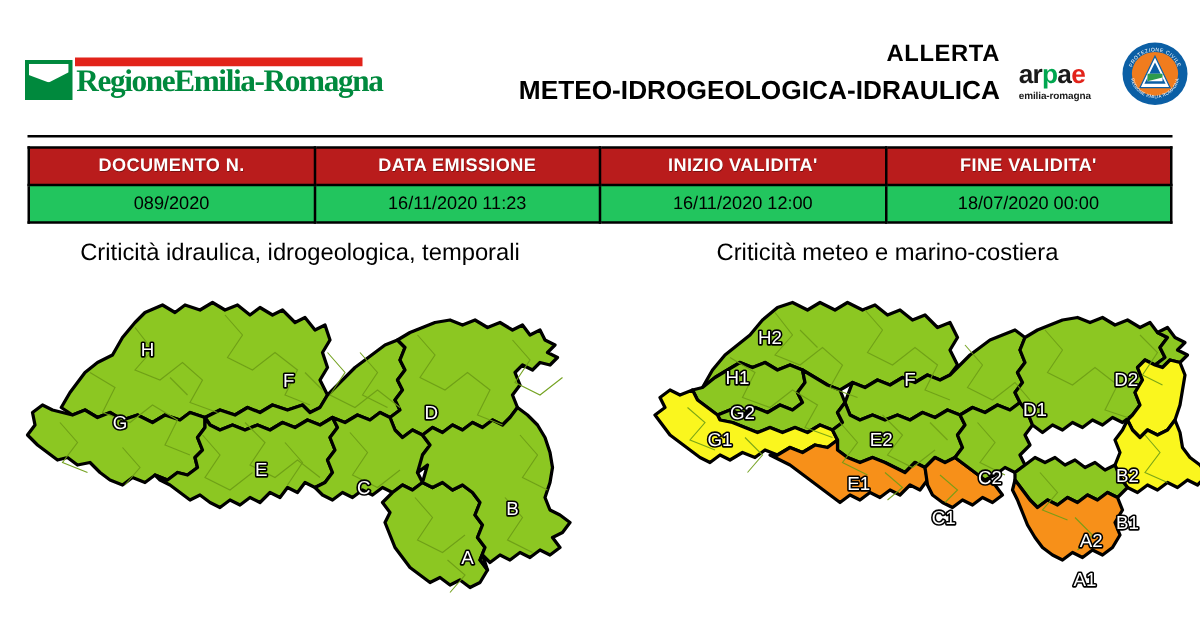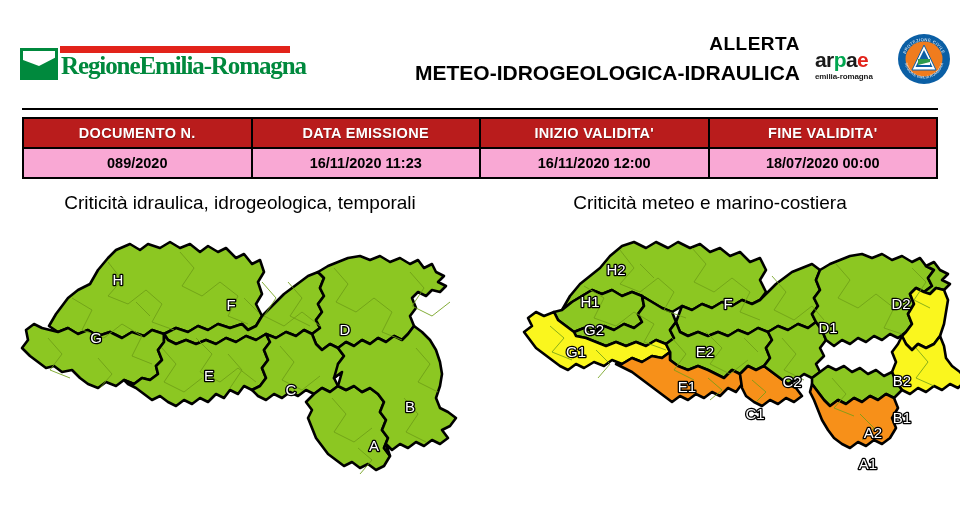--- a/index.html
+++ b/index.html
@@ -145,23 +145,23 @@
     font-size: 14.5px;
   }
   .info-table th {
     background: #b91c1c;
     color: #ffffff;
     font-weight: bold;
     letter-spacing: 0.3px;
     text-shadow: 0.5px 0.5px 0 rgba(0,0,0,0.35);
   }
   .info-table td {
-    background: #f9a8d4;
+    background: #22c55e;
     color: #000000;
-    font-weight: bold;
+    font-weight: normal;
   }
 
   
   .caption {
     position: absolute;
     top: 192px;
     font-size: 19px;
     font-weight: normal;
     text-align: center;
   }

